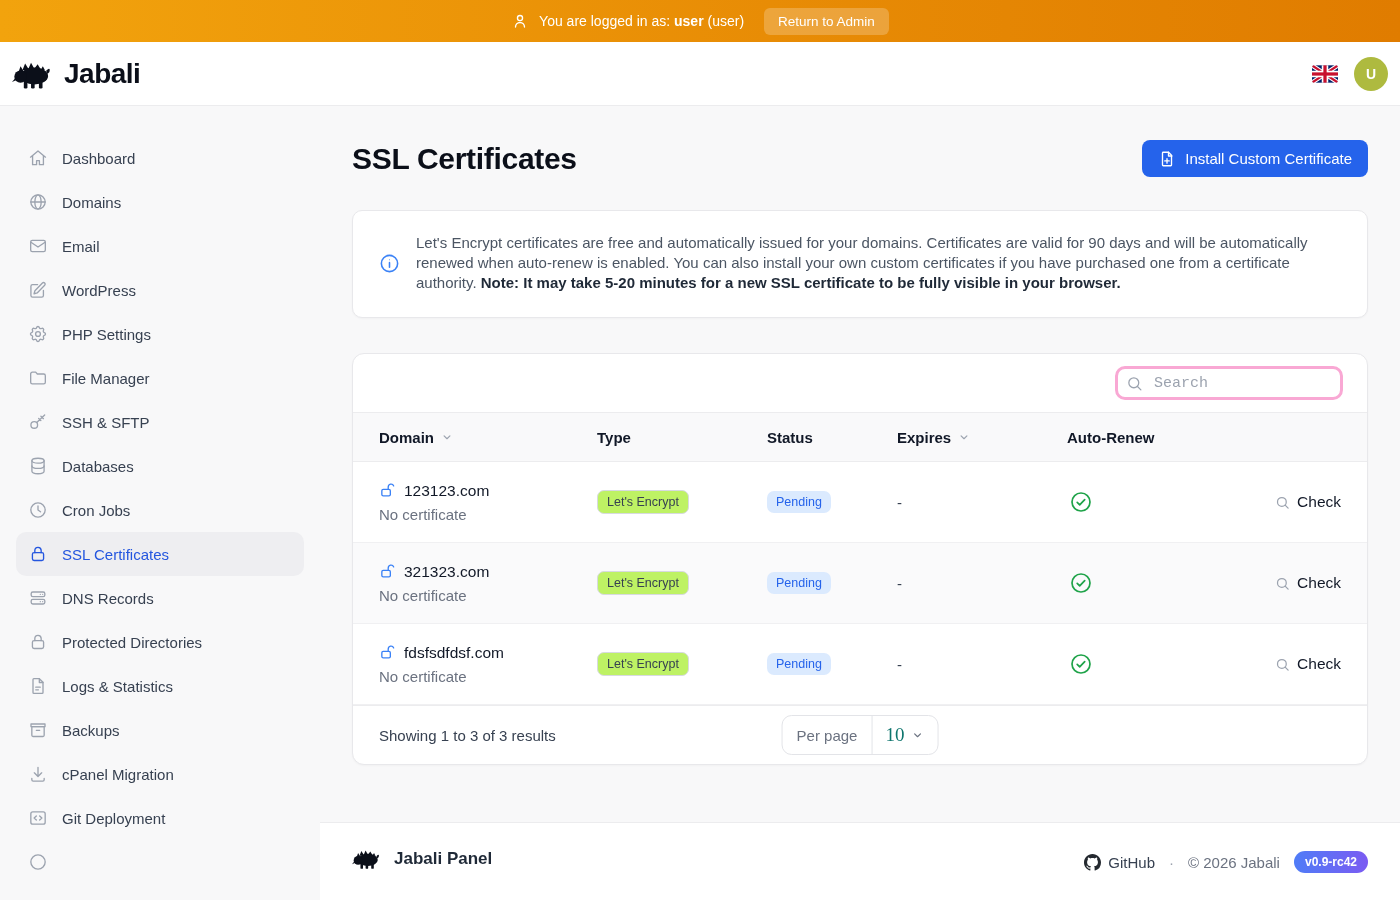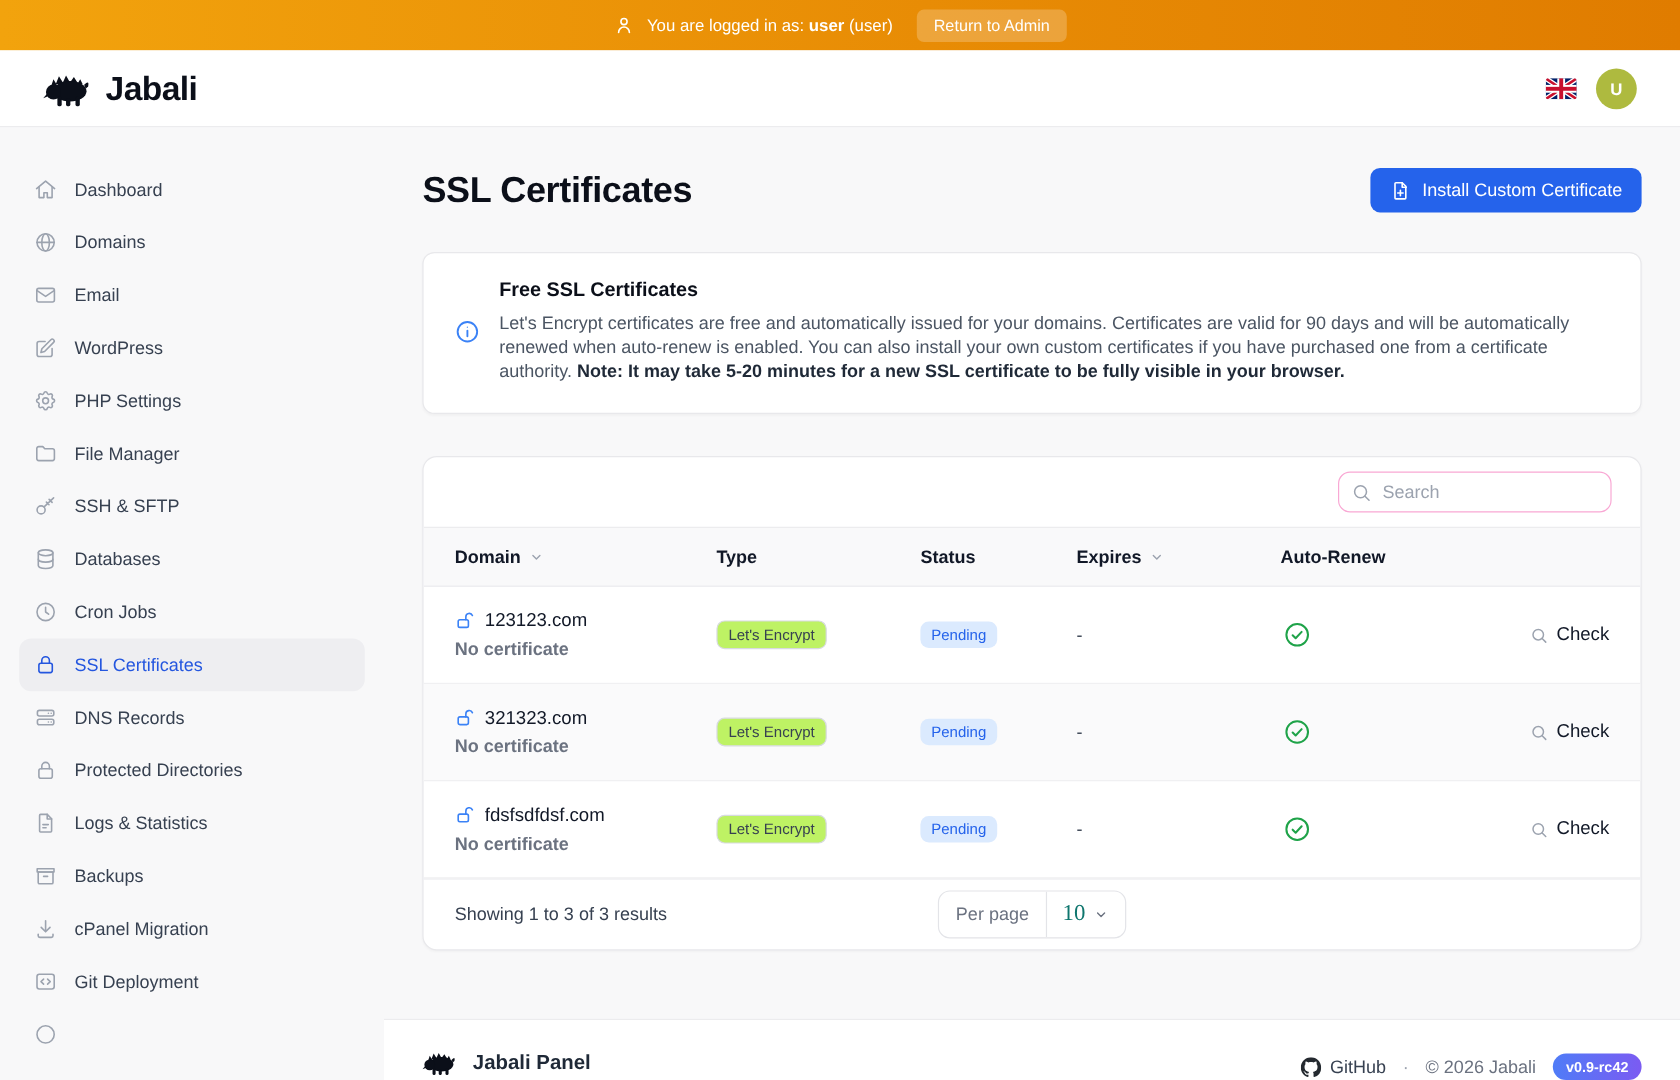--- a/index.html
+++ b/index.html
@@ -9,21 +9,21 @@
   
   .banner { height:42px; background:linear-gradient(90deg,#F2A30D 0%,#E88C05 55%,#E07C00 100%);
     display:flex; align-items:center; justify-content:center; gap:10px; color:#fff; font-size:14px; }
   .banner .uicon { display:flex; }
   .banner b { font-weight:700; }
   .banner-btn { margin-left:10px; background:rgba(255,255,255,0.22); color:#fff; border:none;
     border-radius:6px; padding:6px 14px; font-size:13.5px; font-family:inherit; cursor:pointer; }
 
   
   .header { height:64px; background:#fff; border-bottom:1px solid #ECECEE;
-    display:flex; align-items:center; justify-content:space-between; padding:0 36px; }
+    display:flex; align-items:center; justify-content:space-between; padding:0 12px; }
   .brand { display:flex; align-items:center; gap:10px; }
   .brand-name { font-size:28px; font-weight:800; color:#0B0F19; letter-spacing:-0.5px; }
   .header-right { display:flex; align-items:center; gap:16px; }
   .flag { width:26px; height:18px; border-radius:3px; overflow:hidden; display:block; cursor:pointer; }
   .avatar { width:34px; height:34px; border-radius:50%; background:#AEBA3F; color:#fff;
     display:flex; align-items:center; justify-content:center; font-size:14px; font-weight:700; cursor:pointer; }
 
   
   .shell { display:flex; height:794px; }
   .sidebar { width:320px; flex:0 0 320px; padding:30px 16px 0 16px; }
@@ -49,37 +49,37 @@
   .info-title { font-size:16.5px; font-weight:700; color:#0B0F19; margin-bottom:8px; }
   .info-body { font-size:15px; line-height:20px; color:#4B5563; max-width:930px; }
   .info-body b { color:#1F2937; }
 
   
   .table-card { background:#fff; border:1px solid #E8E8EB; border-radius:12px; overflow:hidden;
     box-shadow:0 1px 2px rgba(0,0,0,0.03); }
   .table-toolbar { height:58px; display:flex; align-items:center; justify-content:flex-end; padding:0 24px; }
   .search-wrap { position:relative; width:228px; }
   .search-wrap .mag { position:absolute; left:11px; top:9px; color:#9CA3AF; }
-  .search-input { width:100%; height:34px; border:1px solid #f9a8d4; border-radius:10px;
-    padding:0 10px 0 36px; font-size:15px; font-family:Liberation Sans, sans-serif; color:#111827; outline:none; }
+  .search-input { width:100%; height:34px; border:3px solid #f9a8d4; border-radius:10px;
+    padding:0 10px 0 36px; font-size:15px; font-family:Liberation Mono, monospace; color:#111827; outline:none; }
   .search-input::placeholder { color:#9CA3AF; }
 
   .grid-row { display:grid; grid-template-columns:244px 170px 130px 170px 190px 1fr; align-items:center; }
   .thead { background:#F9F9FA; border-top:1px solid #ECECEE; border-bottom:1px solid #ECECEE; height:50px; }
   .th { font-size:15px; font-weight:700; color:#111827; display:flex; align-items:center; gap:6px; }
   .th:first-child { padding-left:26px; }
   .th .sort { color:#9CA3AF; display:flex; cursor:pointer; }
   .th.sortable { cursor:pointer; }
 
   .trow { height:81px; border-bottom:1px solid #F0F0F2; }
   .trow:nth-child(even) { background:#FAFAFB; }
   .cell-domain { padding-left:26px; }
   .domain-line { display:flex; align-items:center; gap:8px; font-size:15.5px; color:#111827; }
   .domain-line .lk { color:#3B82F6; display:flex; }
-  .domain-sub { margin-top:6px; font-size:15px; color:#6B7280;font-weight:bold; }
+  .domain-sub { margin-top:6px; font-size:15px; color:#6B7280; }
   .badge-type { display:inline-block; border:1px solid #D7DADF; background:#bef264; color:#374151;
     font-size:12.5px; padding:4px 9px; border-radius:7px; }
   .badge-status { display:inline-block; background:#DBEAFE; color:#2563EB;
     font-size:12.5px; padding:4px 9px; border-radius:7px; }
   .cell-expires { font-size:15px; color:#374151; }
   .cell-renew { padding-left:2px; }
   .renew-ok { color:#1FA349; display:flex; width:24px; cursor:pointer; }
   .cell-action { display:flex; justify-content:flex-end; padding-right:26px; }
   .check-link { display:flex; align-items:center; gap:7px; font-size:15.5px; color:#111827; cursor:pointer; }
   .check-link .mag2 { color:#9CA3AF; display:flex; }
@@ -353,21 +353,20 @@
 
       <div class="info-card">
         <span class="info-ic">
           <svg width="21" height="21" viewBox="0 0 24 24" fill="none" stroke="currentColor" stroke-width="1.8" stroke-linecap="round">
               <circle cx="12" cy="12" r="9.3"></circle>
               <path d="M12 11v5.3"></path>
               <circle cx="12" cy="7.6" r="0.6" fill="currentColor" stroke="none"></circle>
             </svg>
         </span>
         <div>
-          <div class="info-title">Free SSL Certificates</div>
           <div class="info-body">
             <span>Let's Encrypt certificates are free and automatically issued for your domains. Certificates are valid for 90 days and will be automatically renewed when auto-renew is enabled. You can also install your own custom certificates if you have purchased one from a certificate authority. </span><b>Note: It may take 5-20 minutes for a new SSL certificate to be fully visible in your browser.</b>
           </div>
         </div>
       </div>
 
       <div class="table-card">
         <div class="table-toolbar">
           <div class="search-wrap">
             <span class="mag">

